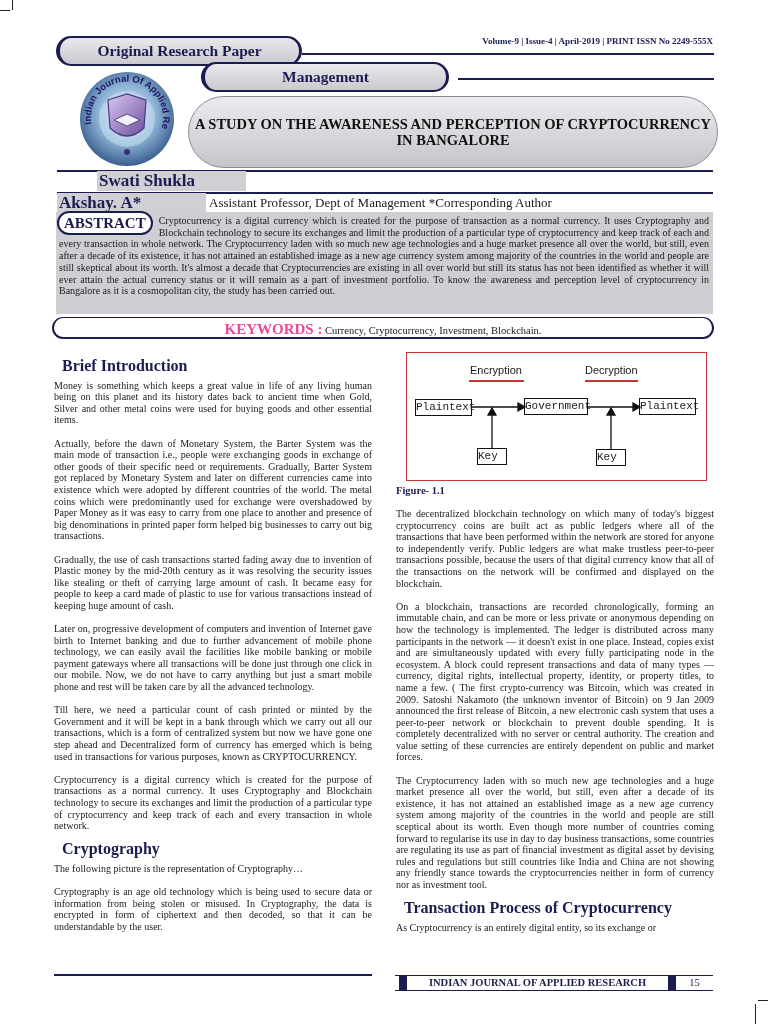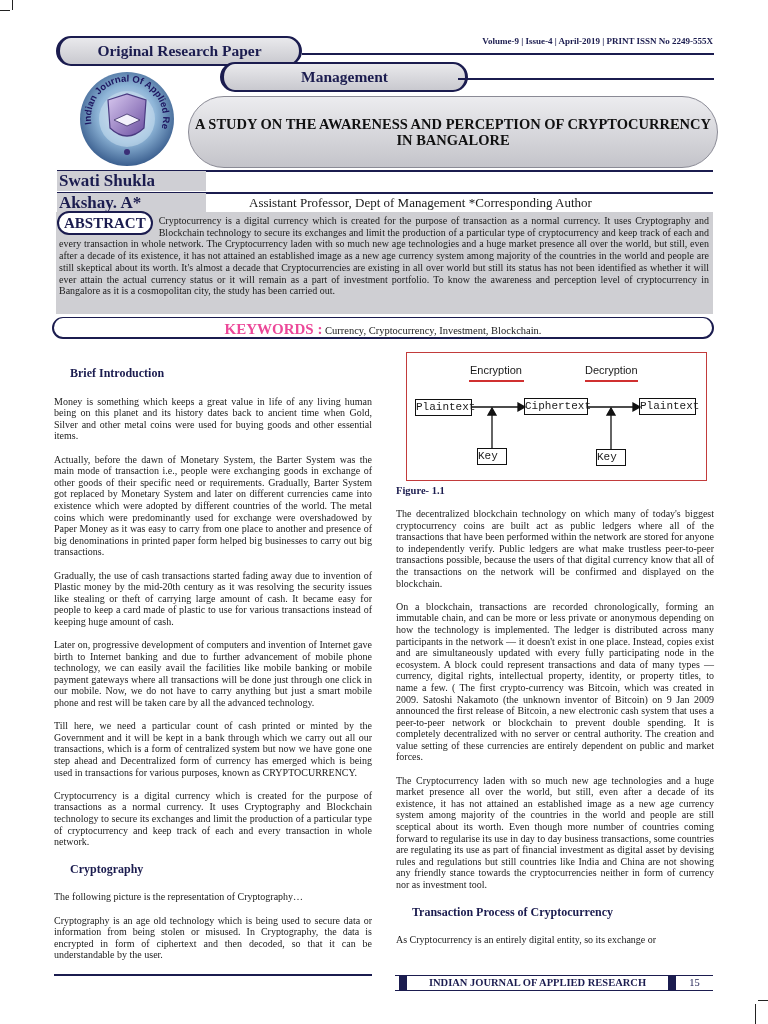--- a/index.html
+++ b/index.html
@@ -20,21 +20,21 @@
   .abstract { position:absolute; left:56px; top:212px; width:657px; height:102px; background:#cfcfd3;
               font-size:10px; line-height:11.7px; text-align:justify; color:#1a1a1a; box-sizing:border-box; padding:3px 4px 0 3px; }
   .abstract-tag { float:left; border:2.5px solid #1b1c4f; border-radius:14px; background:#fff;
                   font-weight:bold; font-size:15px; color:#1b1c4f; padding:0 5px; margin:-4px 6px 0 -2px; height:20px; line-height:20px; }
   .keywords { position:absolute; left:52px; top:317px; width:662px; height:22px; border:2.5px solid #1b1c4f;
               border-top:none; border-bottom-color:#1b1c4f; border-radius:12px; box-sizing:border-box;
               text-align:center; font-size:10.5px; line-height:22px; border-top:1px solid #1b1c4f; }
   .kw-label { font-weight:bold; font-size:15px; color:#ec4899; }
   .col { position:absolute; font-size:10px; line-height:11.6px; text-align:justify; }
   .col p { margin:0 0 11.6px 0; }
-  .col h4 { margin:16px; font-size:12px; font-weight:bold; color:#1b1c4f; line-height:11.6px; }
+  .col h4 { margin:8px; font-size:16px; font-weight:bold; color:#1b1c4f; line-height:11.6px; }
   .figure { position:absolute; left:406px; top:352px; width:301px; height:129px; border:1.5px solid #c23b3b; box-sizing:border-box; }
   .fbox { position:absolute; border:1.5px solid #111; background:#fff; font-family:Liberation Mono, monospace;
           font-size:11px; box-sizing:border-box; line-height:14px; }
   .flabel { position:absolute; font-family:"Liberation Sans", sans-serif; font-size:11px; }
   .uline { position:absolute; height:2px; background:#d03030; }
   .footer { position:absolute; left:395px; top:975px; width:318px; height:14px; border-top:1.5px solid #1b1c4f; border-bottom:1.5px solid #1b1c4f; }
 </style>
 </head>
 <body>
 
@@ -42,21 +42,21 @@
 <div class="crop" style="left:12px;top:0;width:1px;height:10px;"></div>
 <div class="crop" style="left:758px;top:1000px;width:10px;height:1px;"></div>
 <div class="crop" style="left:755px;top:1004px;width:1px;height:20px;"></div>
 
 <div class="pill" style="left:56px;top:36px;width:246px;height:30px;font-size:15.5px;line-height:25px;border-right-width:3px;border-left-width:4px;">
   <span>Original Research Paper</span>
 </div>
 <div class="hline" style="left:302px;top:53px;width:412px;"></div>
 <div class="abs" style="right:55px;top:36px;font-size:9px;font-weight:bold;color:#1b1c4f;">Volume-9 | Issue-4 | April-2019 | PRINT ISSN No 2249-555X</div>
 
-<div class="pill" style="left:220px;top:62px;width:248px;height:30px;font-size:15.5px;line-height:25px;border-left-width:4px;border-right-width:3px;">
+<div class="pill" style="left:201px;top:62px;width:248px;height:30px;font-size:15.5px;line-height:25px;border-left-width:4px;border-right-width:3px;">
   <span>Management</span>
 </div>
 <div class="hline" style="left:458px;top:78px;width:256px;"></div>
 
 <div class="abs" style="left:78px;top:70px;width:98px;height:98px;">
   <svg width="98" height="98" viewBox="0 0 98 98">
     <defs>
       <radialGradient id="lg" cx="50%" cy="45%" r="55%">
         <stop offset="0%" stop-color="#e8e4f4"></stop>
         <stop offset="55%" stop-color="#8fb6d8"></stop>
@@ -78,27 +78,27 @@
     </text>
   </svg>
 </div>
 
 <div class="title-pill">
   <div>A STUDY ON THE AWARENESS AND PERCEPTION OF CRYPTOCURRENCY</div>
   <div>IN BANGALORE</div>
 </div>
 
 <div class="hline" style="left:57px;top:170px;width:656px;"></div>
-<div class="row" style="top:171px;height:20px;">
+<div class="row" style="top:171px;height:20px;margin-left:40px;">
   <div class="author-name abs" style="left:0;top:0;width:147px;height:20px;line-height:20px;">Swati Shukla</div>
 </div>
 <div class="hline" style="left:57px;top:192px;width:656px;"></div>
 <div class="row" style="top:193px;height:19px;">
   <div class="author-name abs" style="left:0;top:0;width:147px;height:19px;line-height:19px;">Akshay. A*</div>
-  <div class="abs" style="left:152px;top:0;font-size:13px;line-height:19px;margin-left:40px;">Assistant Professor, Dept of Management *Corresponding Author</div>
+  <div class="abs" style="left:152px;top:0;font-size:13px;line-height:19px;">Assistant Professor, Dept of Management *Corresponding Author</div>
 </div>
 
 <div class="abstract">
   <span class="abstract-tag">ABSTRACT</span>
   <span>Cryptocurrency is a digital currency which is created for the purpose of transaction as a normal currency. It uses Cryptography and Blockchain technology to secure its exchanges and limit the production of a particular type of cryptocurrency and keep track of each and every transaction in whole network. The Cryptocurrency laden with so much new age technologies and a huge market presence all over the world, but still, even after a decade of its existence, it has not attained an established image as a new age currency system among majority of the countries in the world and people are still skeptical about its worth. It's almost a decade that Cryptocurrencies are existing in all over world but still its status has not been identified as whether it will ever attain the actual currency status or it will remain as a part of investment portfolio. To know the awareness and perception level of cryptocurrency in Bangalore as it is a cosmopolitan city, the study has been carried out.</span>
 </div>
 
 <div class="keywords">
   <span class="kw-label">KEYWORDS :</span>
   <span>Currency, Cryptocurrency, Investment, Blockchain.</span>
@@ -118,21 +118,21 @@
 </div>
 <div class="hline" style="left:54px;top:974px;width:318px;"></div>
 
 <div class="figure">
   <div class="flabel" style="left:63px;top:11px;">Encryption</div>
   <div class="uline" style="left:62px;top:27px;width:55px;"></div>
   <div class="flabel" style="left:178px;top:11px;">Decryption</div>
   <div class="uline" style="left:178px;top:27px;width:53px;"></div>
 
   <div class="fbox" style="left:8px;top:46px;width:57px;height:17px;">Plaintext</div>
-  <div class="fbox" style="left:117px;top:45px;width:64px;height:17px;">Ciphertext</div>
+  <div class="fbox" style="left:117px;top:45px;width:64px;height:17px;">Government</div>
   <div class="fbox" style="left:232px;top:45px;width:57px;height:17px;">Plaintext</div>
   <div class="fbox" style="left:70px;top:95px;width:30px;height:17px;">Key</div>
   <div class="fbox" style="left:189px;top:96px;width:30px;height:17px;">Key</div>
 
   <svg class="abs" style="left:0;top:0;" width="300" height="128">
     <g stroke="#111" stroke-width="1.3" fill="#111">
       <line x1="65" y1="54" x2="111" y2="54"></line>
         <polygon points="111,50 118,54 111,58"></polygon>
       <line x1="181" y1="54" x2="226" y2="54"></line>
         <polygon points="226,50 233,54 226,58"></polygon>

